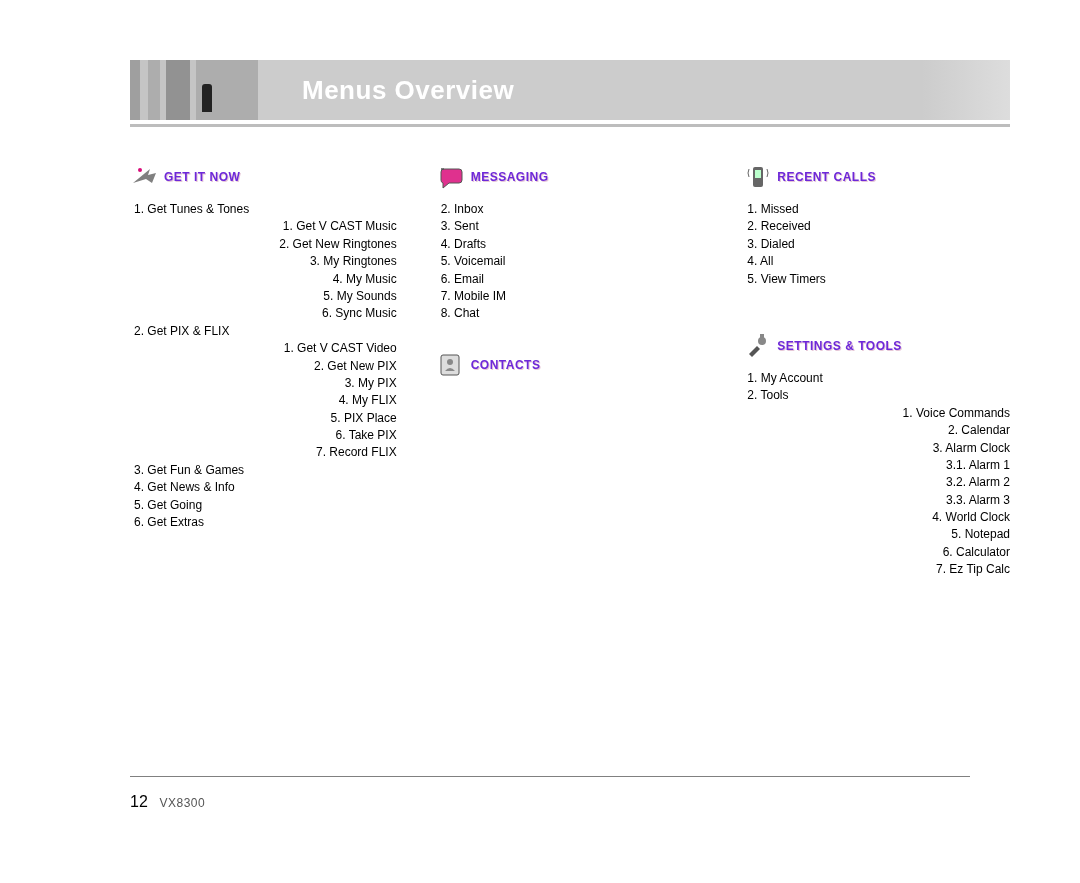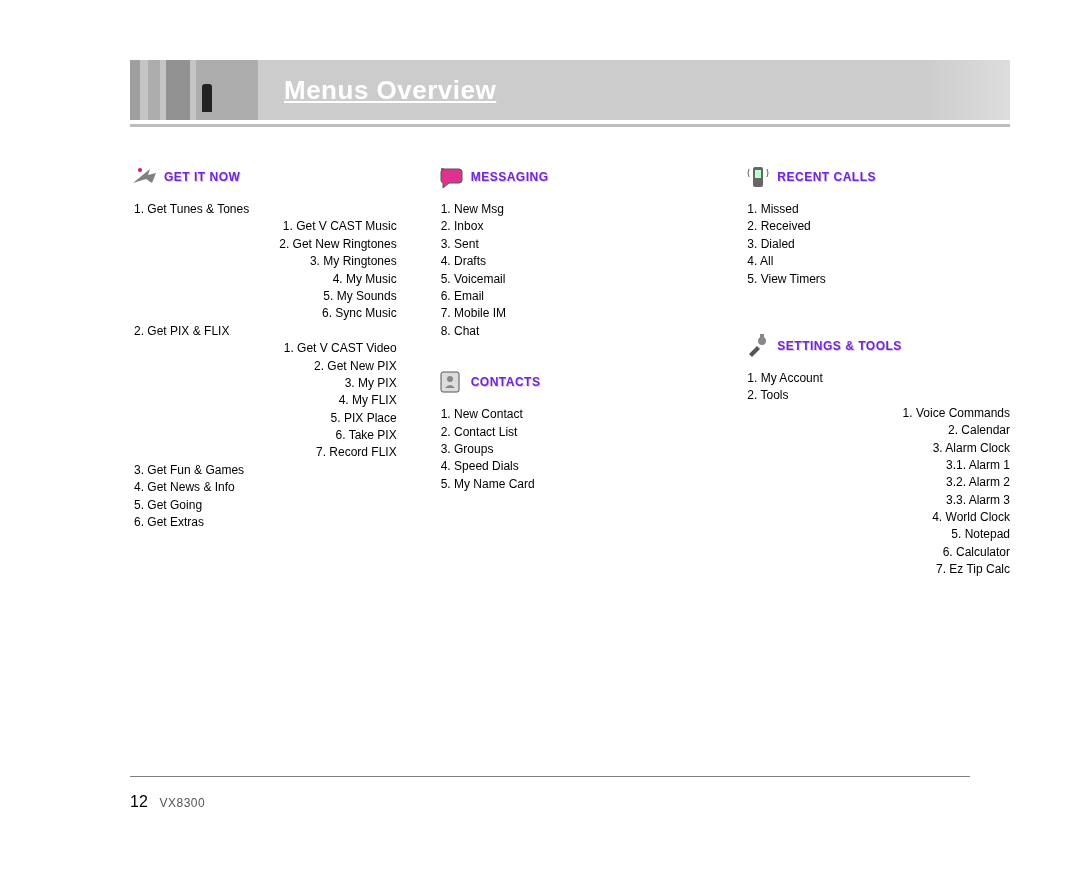--- a/index.html
+++ b/index.html
@@ -46,23 +46,22 @@
     bottom: 8px;
     width: 10px;
     height: 28px;
     background: #222;
     border-radius: 3px 3px 0 0;
   }
   .header-title {
     font-size: 26px;
     font-weight: bold;
     color: #fff;
-    margin-left: 26px;
+    margin-left: 44px;
     letter-spacing: 0.5px;
-    text-decoration: underline;
   }
   .header-rule {
     height: 3px;
     background: #bdbdbd;
     margin-bottom: 30px;
   }
   .columns {
     display: flex;
     gap: 40px;
   }
@@ -200,47 +199,39 @@
       <div class="section-head">
         <span class="icon">
           <svg width="28" height="28" viewBox="0 0 28 28">
               <path d="M4 6 h18 a3 3 0 0 1 3 3 v8 a3 3 0 0 1 -3 3 h-10 l-6 5 v-5 a3 3 0 0 1 -2 -3 v-8 a3 3 0 0 1 3 -3 z" fill="#d90d7a" opacity="0.85"></path>
               <path d="M4 6 h18 a3 3 0 0 1 3 3 v8 a3 3 0 0 1 -3 3 h-10 l-6 5 v-5 a3 3 0 0 1 -2 -3 v-8 a3 3 0 0 1 3 -3 z" fill="none" stroke="#555"></path>
             </svg>
         </span>
         <span class="title">MESSAGING</span>
       </div>
       <ol class="menu">
-        <li><span>1.</span> <span>New Msg</span></li>
         <li><span>2.</span> <span>Inbox</span></li>
         <li><span>3.</span> <span>Sent</span></li>
         <li><span>4.</span> <span>Drafts</span></li>
         <li><span>5.</span> <span>Voicemail</span></li>
         <li><span>6.</span> <span>Email</span></li>
         <li><span>7.</span> <span>Mobile IM</span></li>
         <li><span>8.</span> <span>Chat</span></li>
       </ol>
 
       <div class="section-head" style="margin-top:28px">
         <span class="icon">
           <svg width="28" height="28" viewBox="0 0 28 28">
               <rect x="4" y="4" width="18" height="20" rx="2" fill="#ddd" stroke="#555"></rect>
               <circle cx="13" cy="11" r="3" fill="#888"></circle>
               <path d="M8 20 q5 -6 10 0" fill="#888"></path>
             </svg>
         </span>
         <span class="title">CONTACTS</span>
       </div>
-      <ol class="menu">
-        <li><span>1.</span> <span>New Contact</span></li>
-        <li><span>2.</span> <span>Contact List</span></li>
-        <li><span>3.</span> <span>Groups</span></li>
-        <li><span>4.</span> <span>Speed Dials</span></li>
-        <li><span>5.</span> <span>My Name Card</span></li>
-      </ol>
     </div>
 
     <div class="col">
       <div class="section-head">
         <span class="icon">
           <svg width="28" height="28" viewBox="0 0 28 28">
               <rect x="10" y="4" width="10" height="20" rx="2" fill="#666"></rect>
               <rect x="12" y="7" width="6" height="8" fill="#bfc"></rect>
               <path d="M6 6 q-2 4 0 8" stroke="#666" fill="none"></path>
               <path d="M24 6 q2 4 0 8" stroke="#666" fill="none"></path>

